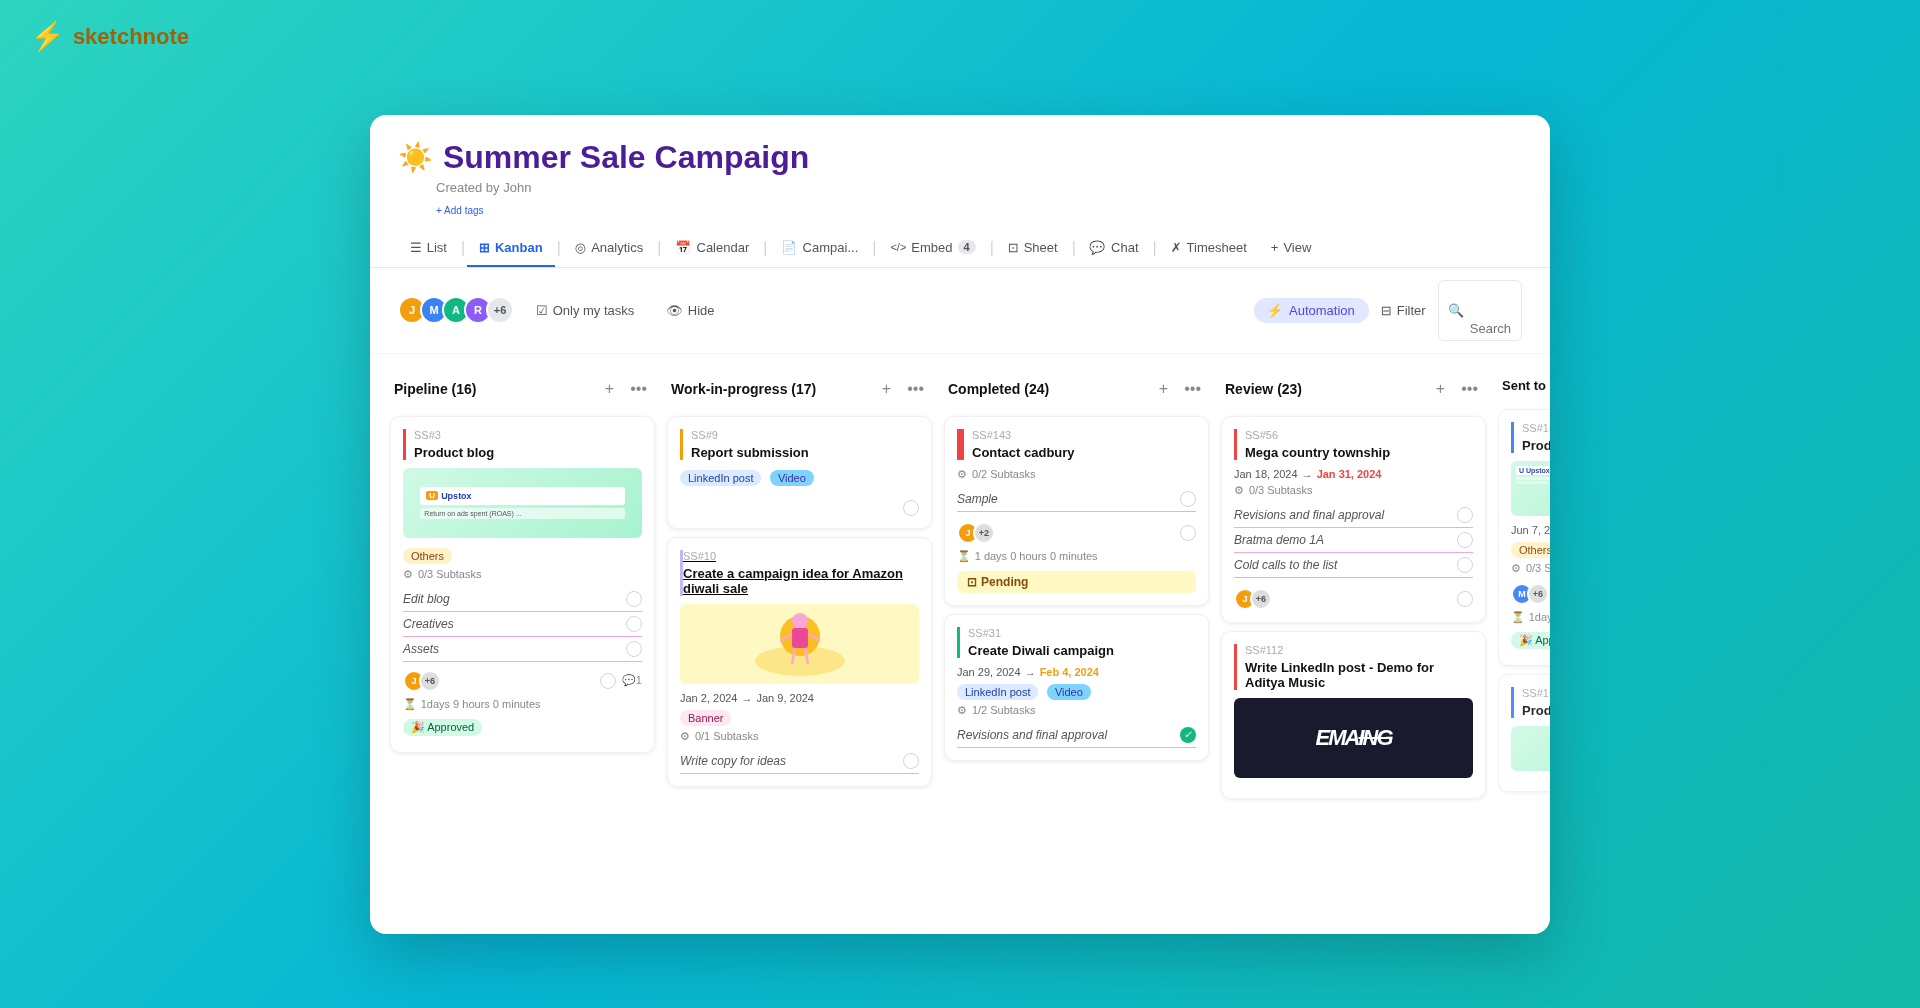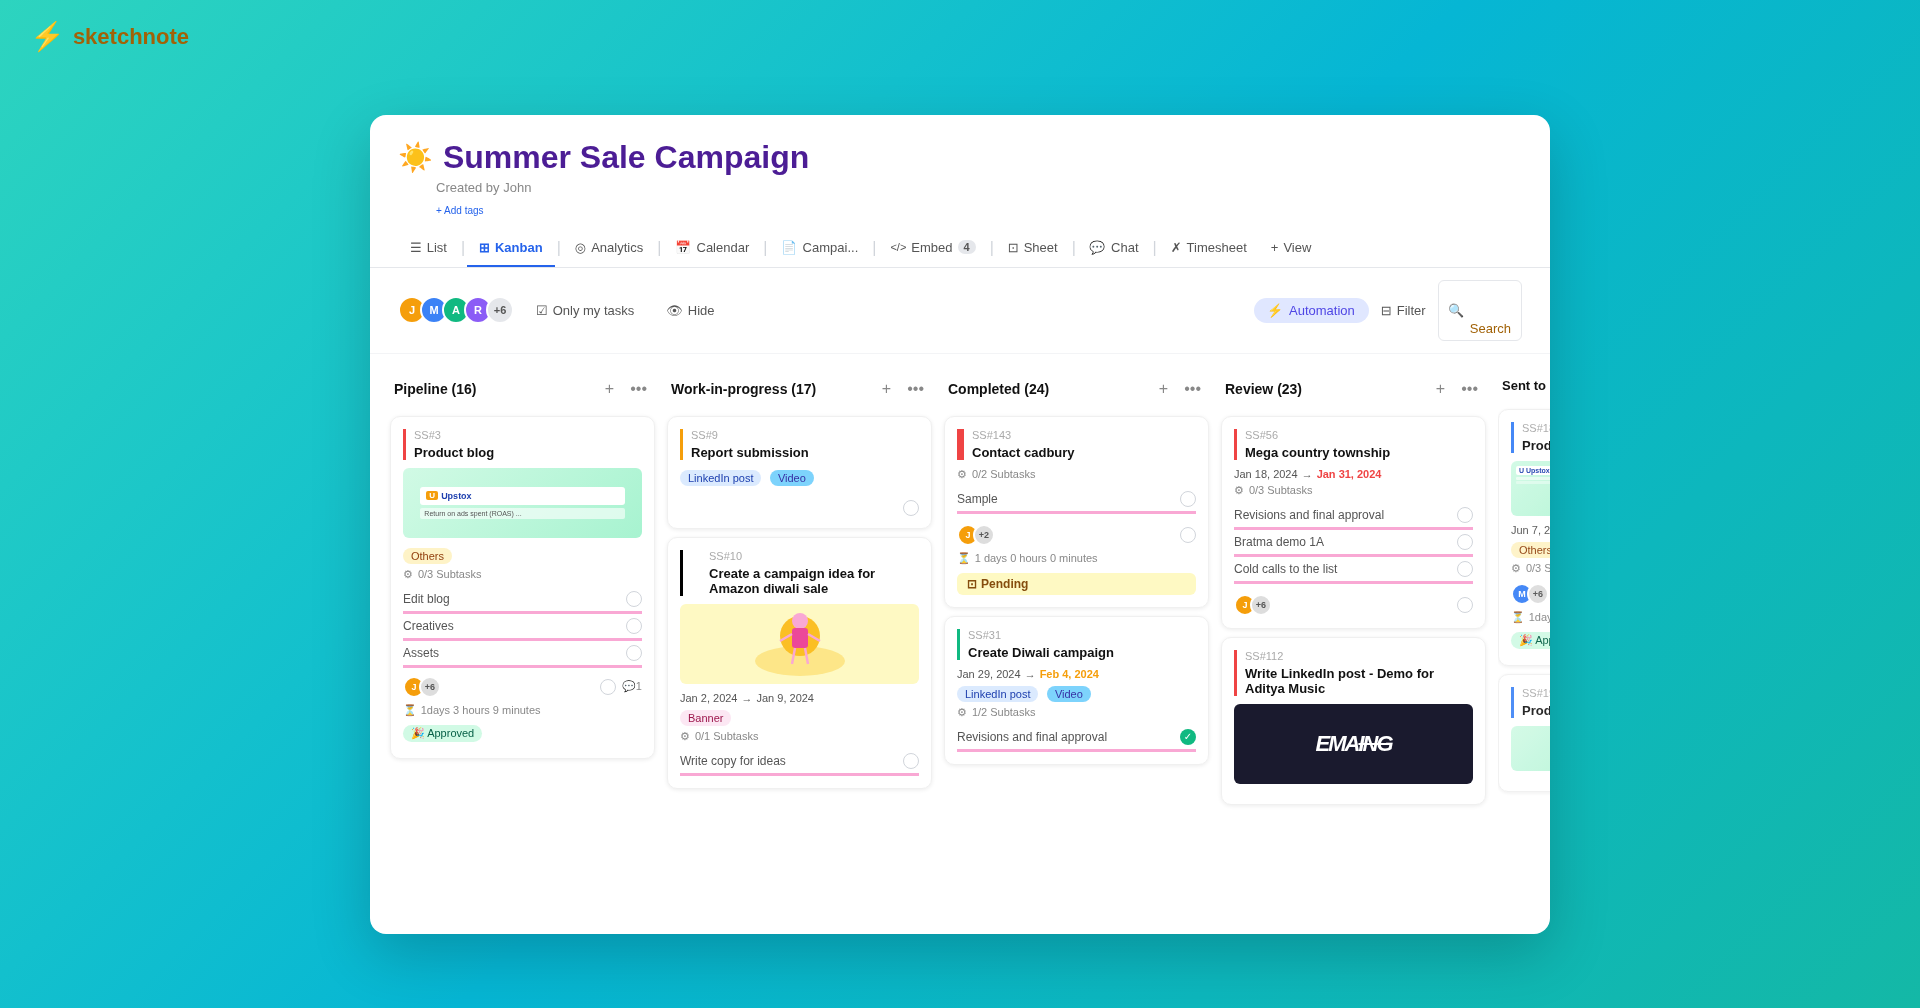--- a/index.html
+++ b/index.html
@@ -275,21 +275,22 @@
       color: #888;
       margin-bottom: 6px;
     }
     .task-row {
       display: flex;
       align-items: center;
       justify-content: space-between;
       padding: 4px 0;
       font-size: 12px;
       color: #555;
-      border-bottom: 3px solid #f9a8d4;
+      border-bottom: 1px solid #f9a8d4;
+      font-style: italic;
     }
     .task-checkbox {
       width: 16px;
       height: 16px;
       border-radius: 50%;
       border: 1.5px solid #d1d5db;
       flex-shrink: 0;
     }
     .task-checkbox-done {
       width: 16px;
@@ -462,21 +463,21 @@
     <button class="automation-btn">
       <span>⚡</span>
       <span>Automation</span>
     </button>
     <div class="filter-btn">
       <span>⊟</span>
       <span>Filter</span>
     </div>
     <div class="search-box">
       <span>🔍</span>
-      <span style="color:#a16207; font-size:13px;margin-top:36px;">Search</span>
+      <span style="color:#737373; font-size:13px;margin-top:36px;">Search</span>
     </div>
   </div>
 
   <div class="kanban-board">
 
     <div class="kanban-column">
       <div class="column-header">
         <span class="column-title">Pipeline (16)</span>
         <div class="column-actions">
           <button class="col-action-btn">+</button>
@@ -521,21 +522,21 @@
             <div class="avatar avatar-a" style="width:22px;height:22px;font-size:9px;">J</div>
             <div class="avatar-count" style="width:22px;height:22px;font-size:9px;background:#ddd;color:#555;">+6</div>
           </div>
           <div style="display:flex;align-items:center;gap:6px;">
             <div class="task-checkbox"></div>
             <span style="font-size:11px;color:#888;">💬1</span>
           </div>
         </div>
         <div class="time-row">
           <span>⏳</span>
-          <span>1days 3 hours 9 minutes</span>
+          <span>1days 9 hours 0 minutes</span>
         </div>
         <div style="margin-top:6px;">
           <span class="tag tag-approved">🎉 Approved</span>
         </div>
       </div>
     </div>
 
     <div class="kanban-column">
       <div class="column-header">
         <span class="column-title">Work-in-progress (17)</span>
@@ -554,21 +555,21 @@
           <span class="tag tag-linkedin">LinkedIn post</span>
           <span class="tag tag-video">Video</span>
         </div>
         <div class="card-footer" style="margin-top:10px;">
           <div></div>
           <div class="task-checkbox"></div>
         </div>
       </div>
 
       <div class="card">
-        <div style="border-left:3px solid #000000; padding-left:26px;">
+        <div style="border-left:3px solid #c4b5fd; padding-left:0;text-decoration:underline;">
           <div class="card-id">SS#10</div>
           <div class="card-title">Create a campaign idea for Amazon diwali sale</div>
         </div>
         
         <div class="campaign-image">
           <svg width="120" height="75" viewBox="0 0 120 75">
             <rect width="120" height="75" fill="#fef9c3"></rect>
             <ellipse cx="60" cy="55" rx="45" ry="15" fill="#fcd34d" opacity="0.5"></ellipse>
             <circle cx="60" cy="30" r="20" fill="#fbbf24"></circle>
 

